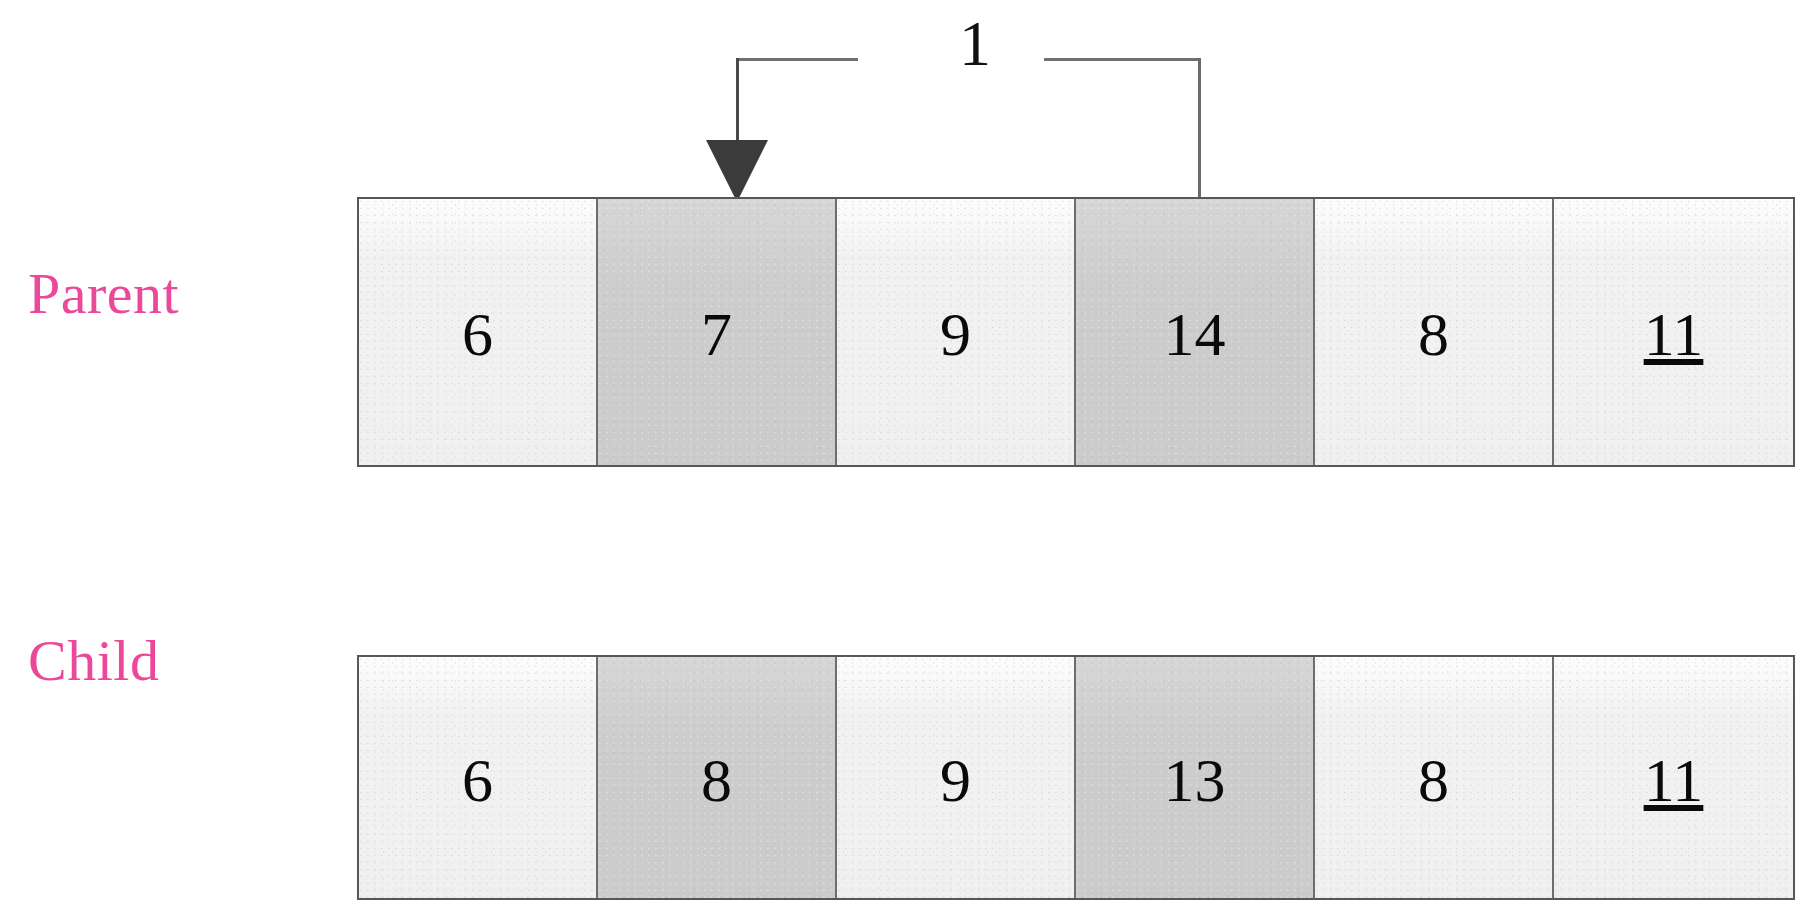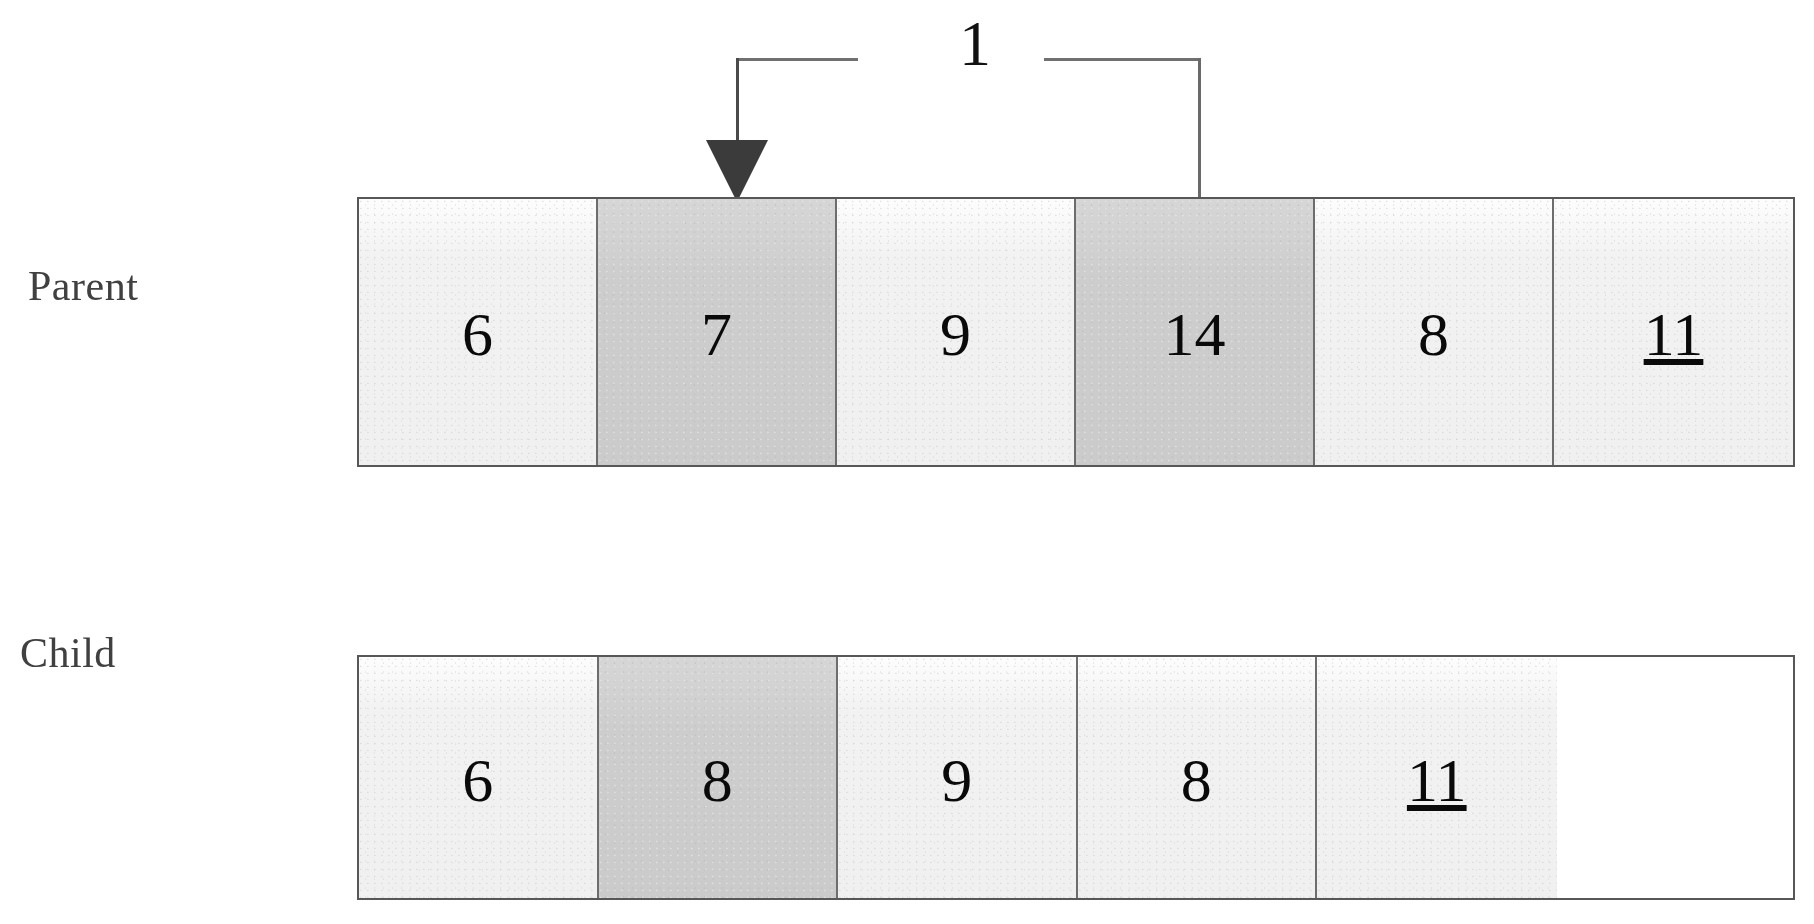--- a/index.html
+++ b/index.html
@@ -15,28 +15,28 @@
     width: 1814px;
     height: 924px;
     background: #ffffff;
     overflow: hidden;
   }
 
   
   .row-label {
     position: absolute;
     font-family: "Liberation Serif", "DejaVu Serif", serif;
-    font-size: 42px;
-    color: #404040;
+    font-size: 58px;
+    color: #ec4899;
     line-height: 1;
     white-space: nowrap;
     letter-spacing: 0.5px;
   }
   #label-parent { left: 28px; top: 265px; }
-  #label-child  { left: 20px; top: 632px; }
+  #label-child  { left: 28px; top: 632px; }
 
   
   .array-row {
     position: absolute;
     left: 357px;
     display: flex;
     border: 2px solid #575757;
     box-sizing: border-box;
     background: #ffffff;
   }
@@ -168,20 +168,23 @@
   <div class="array-row" id="row-child">
     <div class="cell light">
         <span class="cell-value">6</span>
       </div>
     <div class="cell shaded">
         <span class="cell-value">8</span>
       </div>
     <div class="cell light">
         <span class="cell-value">9</span>
       </div>
+    <div class="cell shaded">
+        <span class="cell-value">13</span>
+      </div>
     <div class="cell light">
         <span class="cell-value">8</span>
       </div>
     <div class="cell light">
         <span class="cell-value">11</span>
       </div>
   </div>
 
 </div>
 

